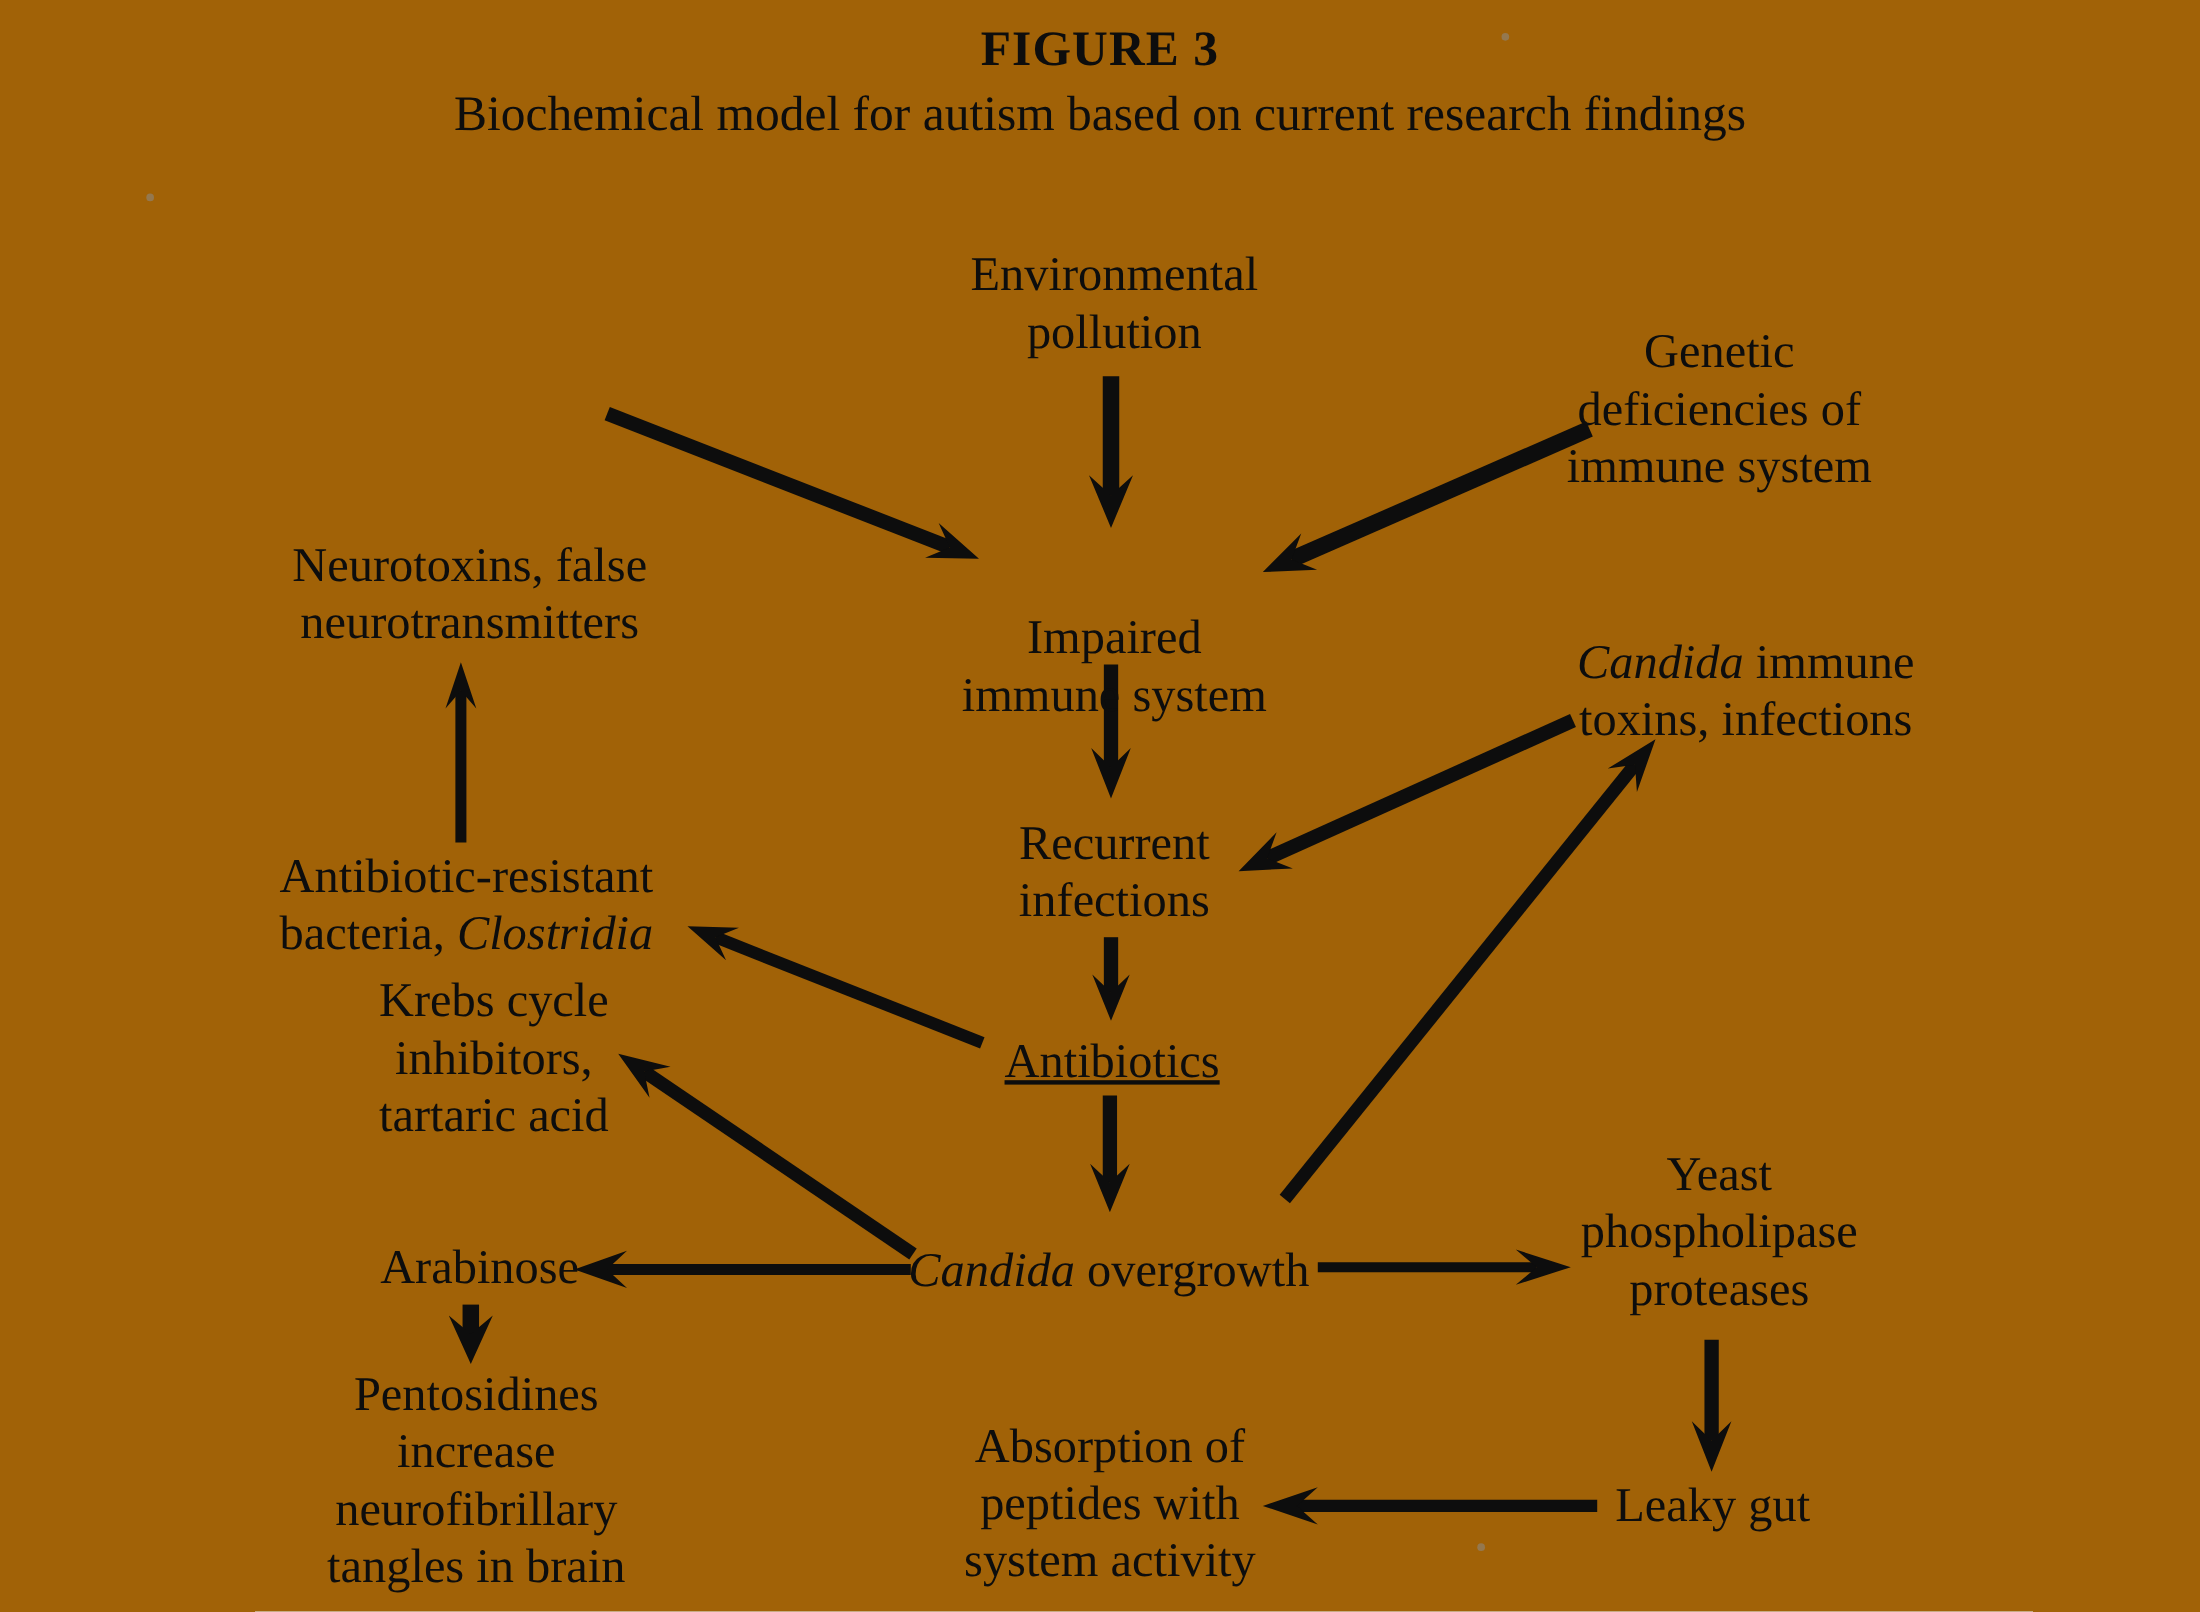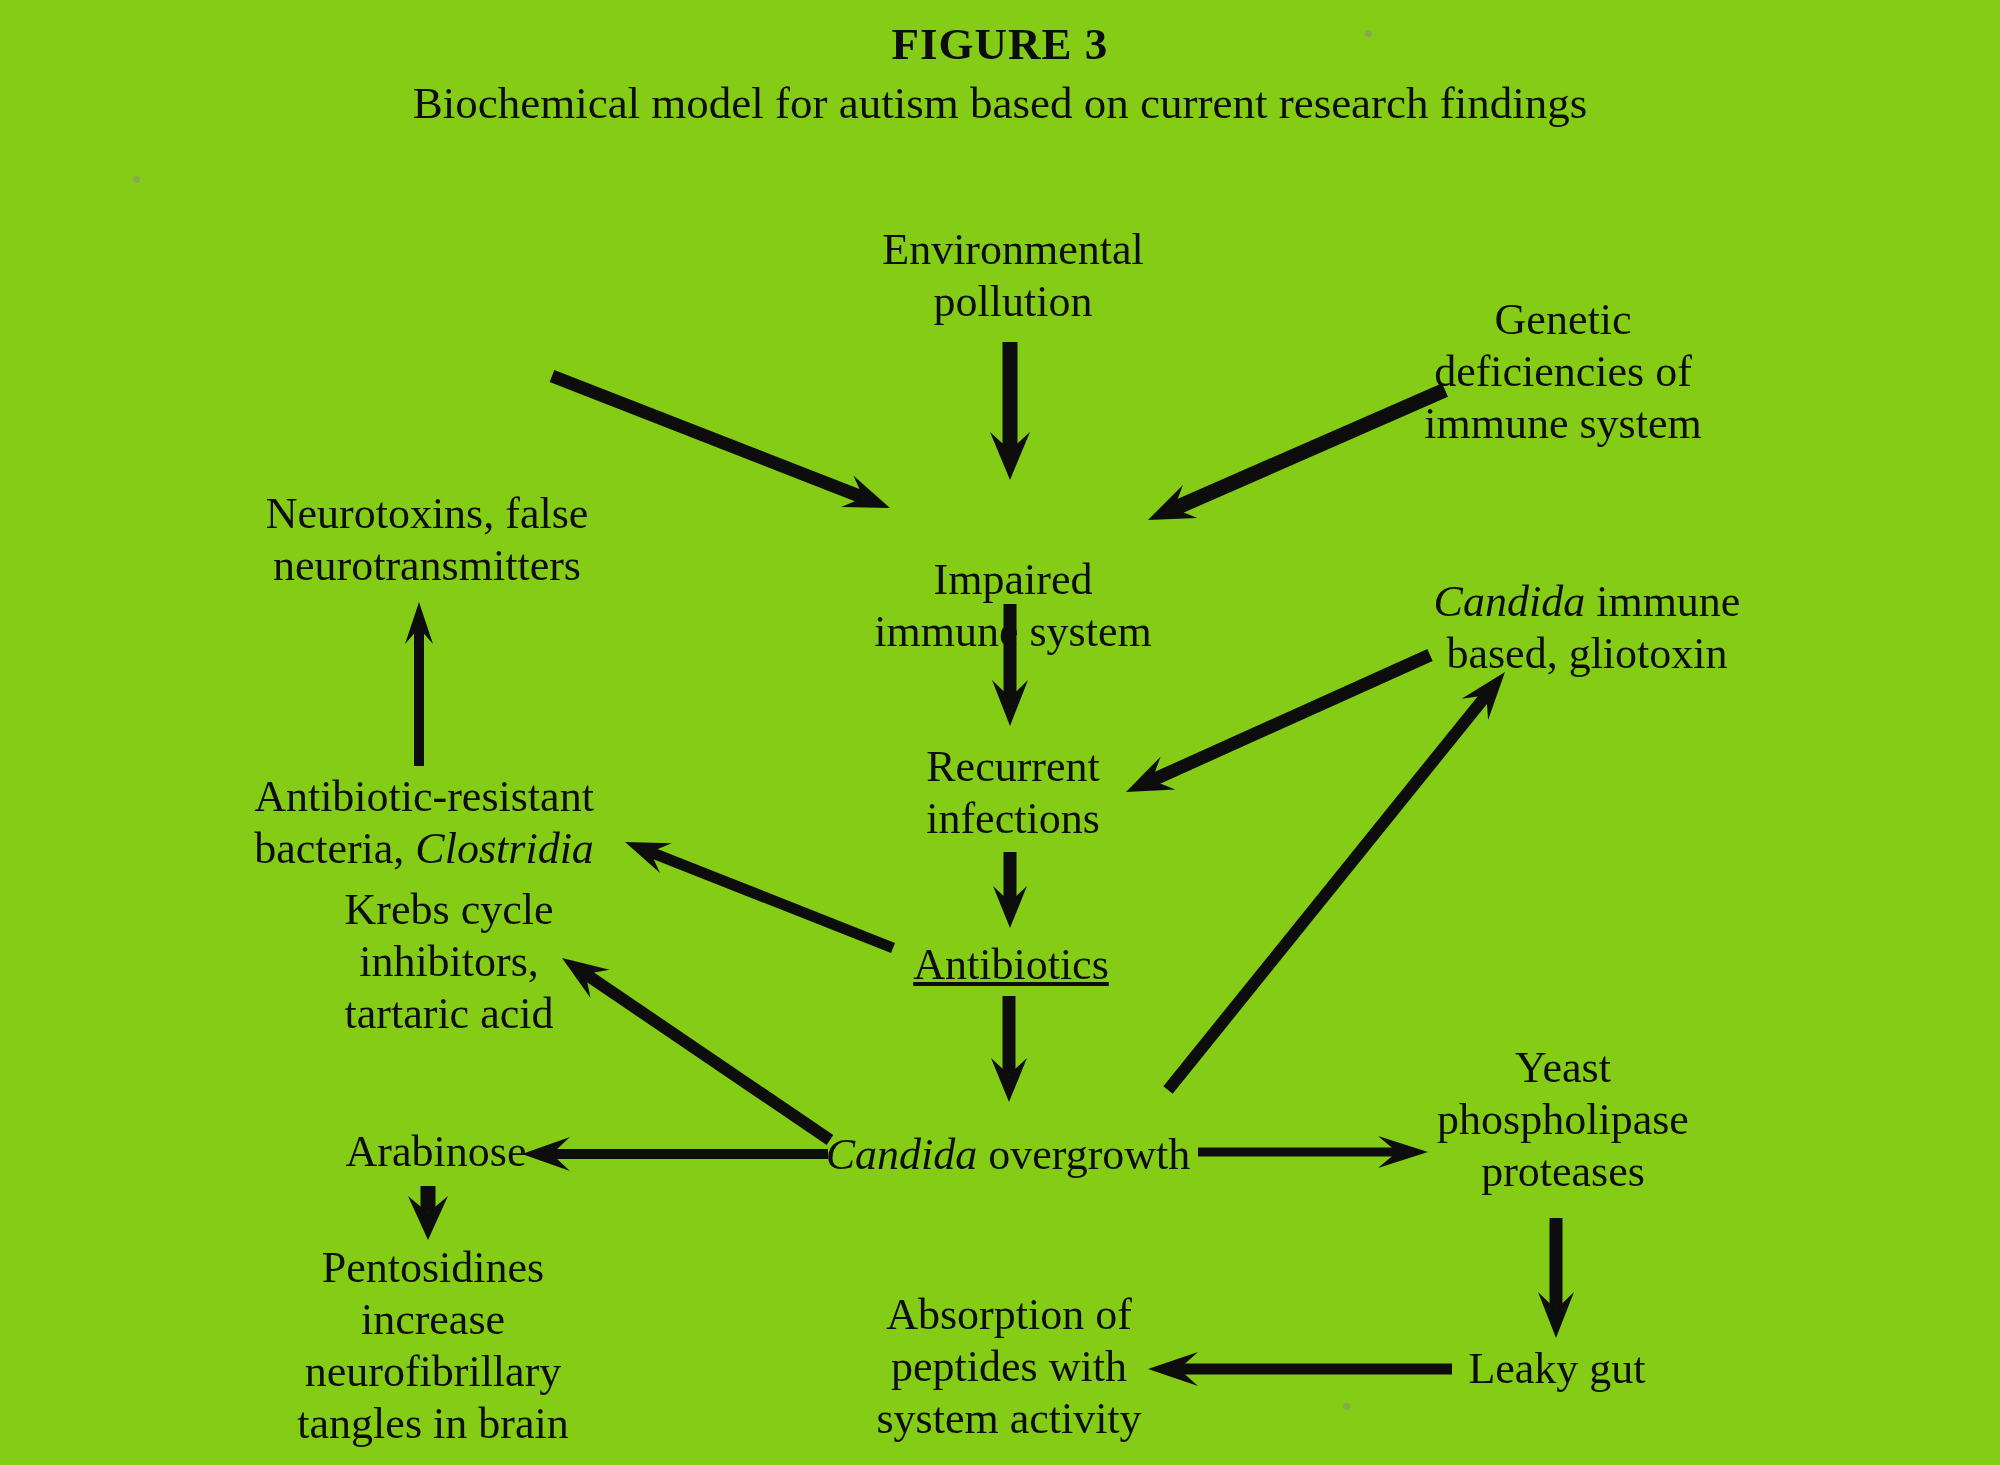--- a/index.html
+++ b/index.html
@@ -11,21 +11,21 @@
   .node{position:absolute;transform:translate(-50%,-50%);text-align:center;
         font-size:44px;line-height:52px;white-space:nowrap;}
   #arrow-layer{position:absolute;left:0;top:0;width:2000px;height:1465px;}
   #arrow-layer line{stroke:#0d0d0d;stroke-linecap:butt;}
   #arrow-layer polygon{fill:#0d0d0d;}
   .artifact{position:absolute;width:7px;height:7px;border-radius:50%;background:#8a8a8a;opacity:.55;}
 </style>
 </head>
 <body>
 
-<div id="page" style="background: #84cc16; color: rgb(13, 13, 13);">
+<div id="page" style="background: #a16207; color: rgb(13, 13, 13);">
   <div class="fig-head">
     <div class="fig-label">FIGURE 3</div>
     <div class="fig-title">Biochemical model for autism based on current research findings</div>
   </div>
   <svg id="arrow-layer" viewBox="0 0 2000 1465" xmlns="http://www.w3.org/2000/svg">
       <g>
         <line x1="552" y1="376" x2="863.4340040527566" y2="497.62511400876883" stroke-width="13"></line>
         <polygon points="890,508 840.9674307354794,507.10158399391673 863.4340040527566,497.62511400876883 853.3358081443805,475.4310418408214"></polygon>
       </g>
       <g>
@@ -102,21 +102,21 @@
     <div class="node" style="left: 1013px; top: 558px; margin-top: 48px;">
       <div>Impaired</div>
       <div>immune system</div>
     </div>
     <div class="node" style="left: 427px; top: 540px;">
       <div>Neurotoxins, false</div>
       <div>neurotransmitters</div>
     </div>
     <div class="node" style="left: 1587px; top: 628px;">
       <div><i>Candida</i> immune</div>
-      <div>based, gliotoxin</div>
+      <div>toxins, infections</div>
     </div>
     <div class="node" style="left: 1013px; top: 793px;">
       <div>Recurrent</div>
       <div>infections</div>
     </div>
     <div class="node" style="left: 424px; top: 823px;">
       <div>Antibiotic-resistant</div>
       <div>bacteria, <i>Clostridia</i></div>
     </div>
     <div class="node" style="left: 449px; top: 962px;">

